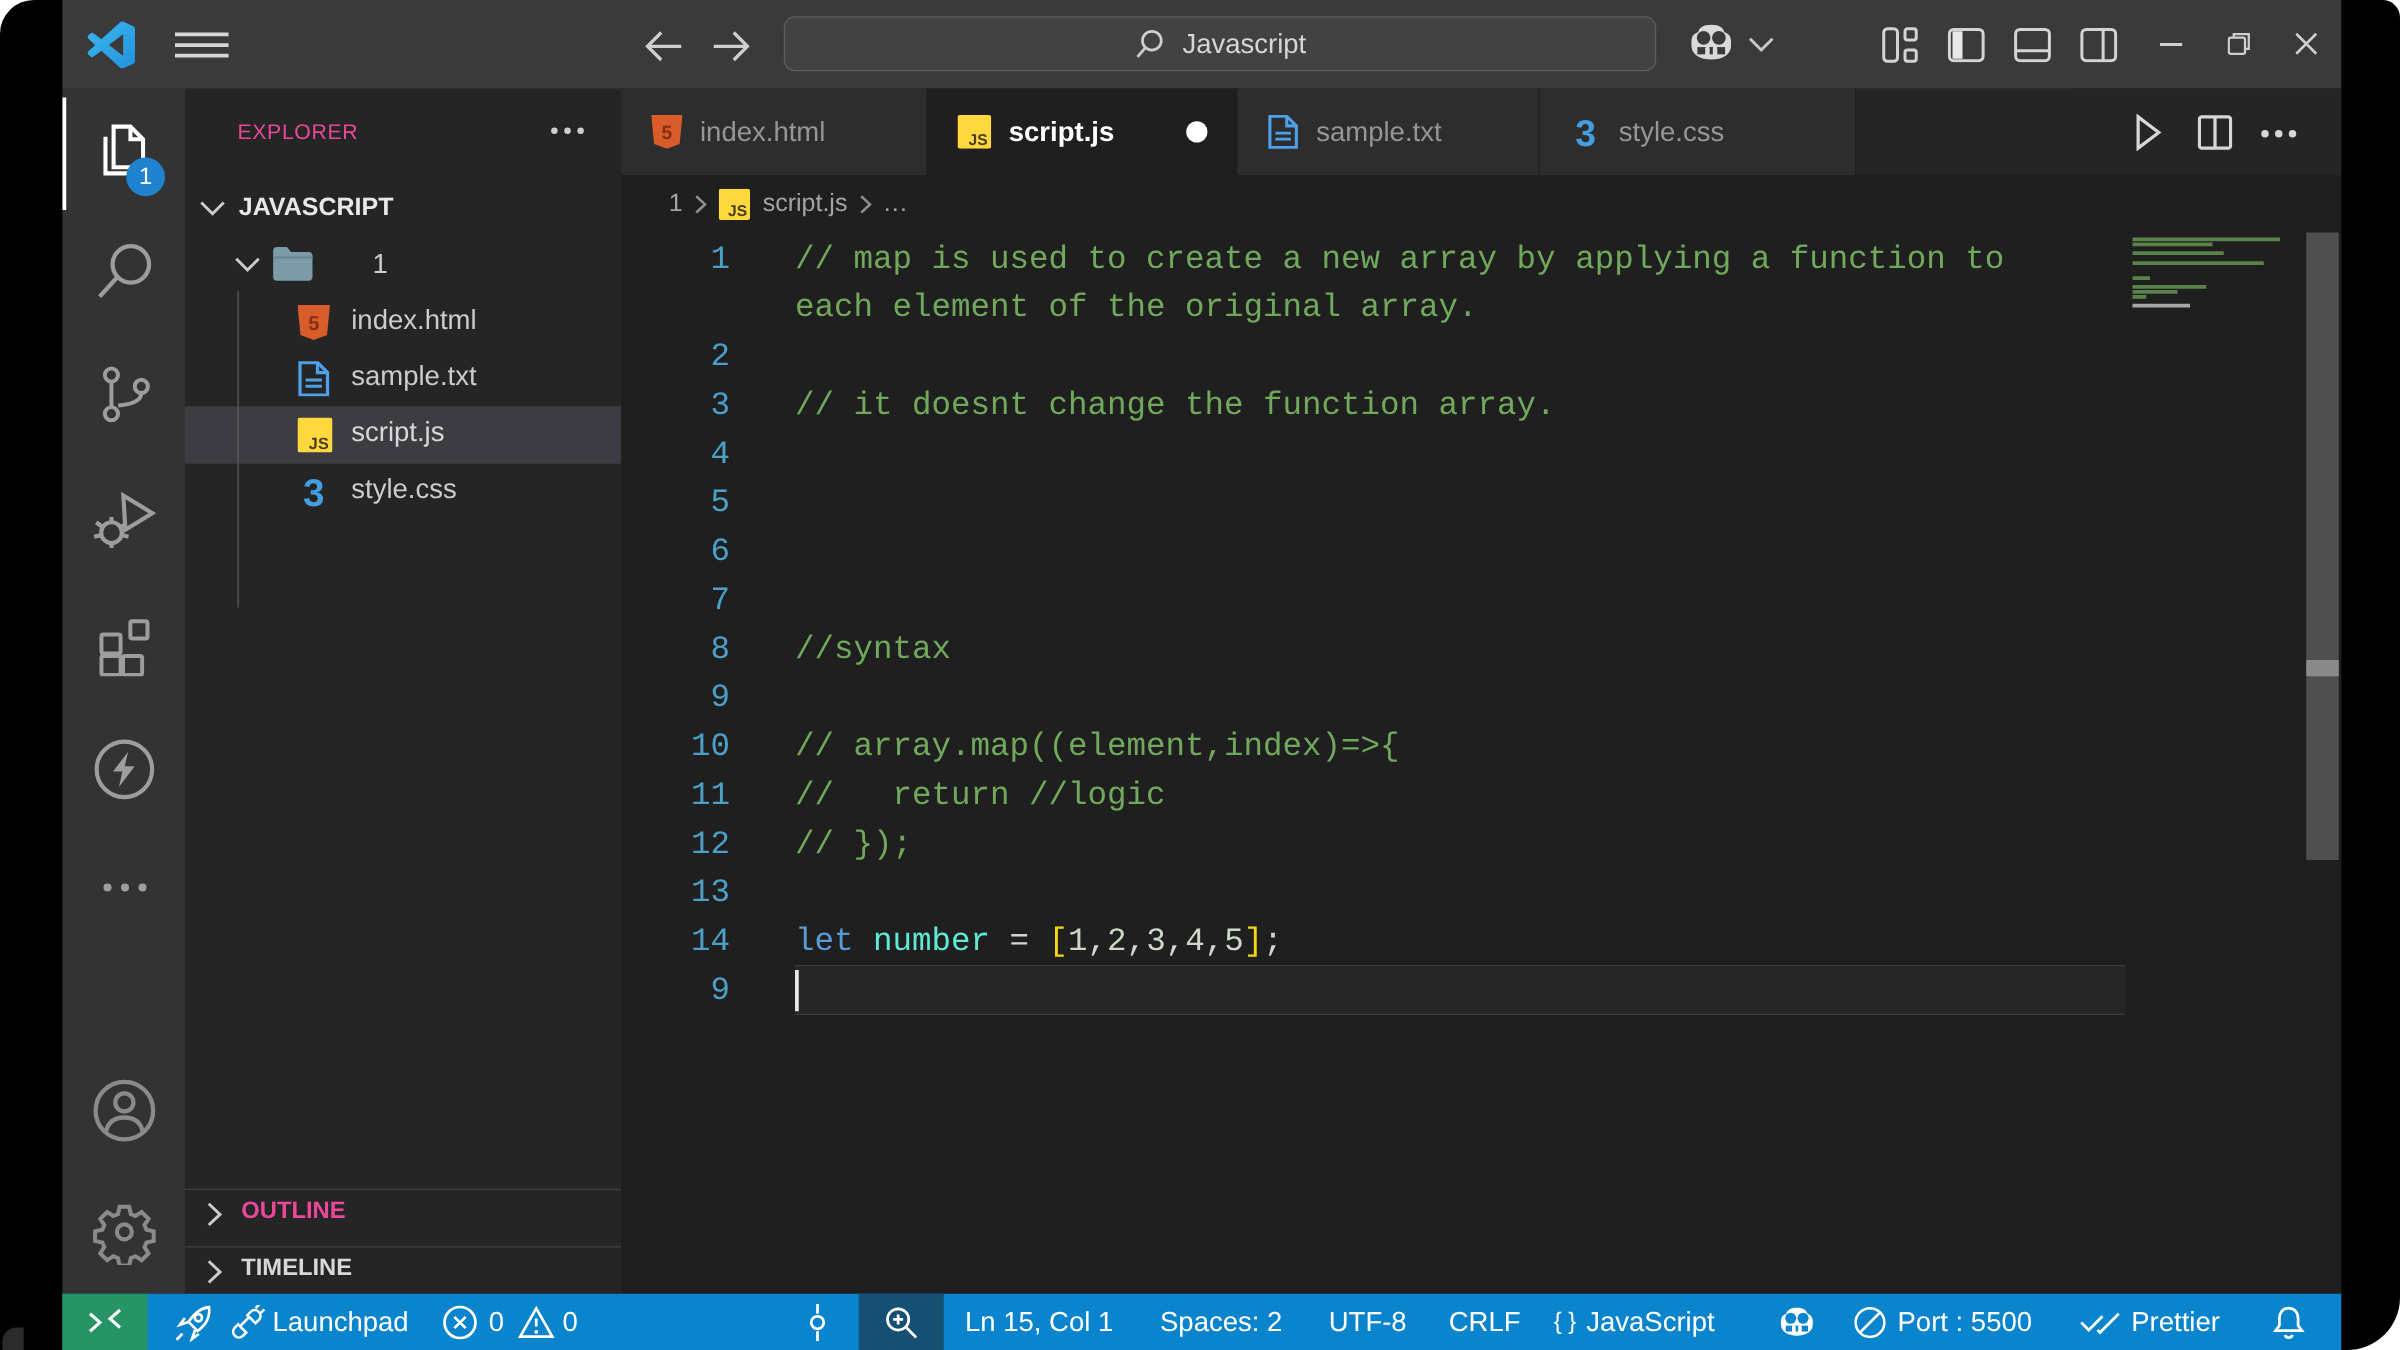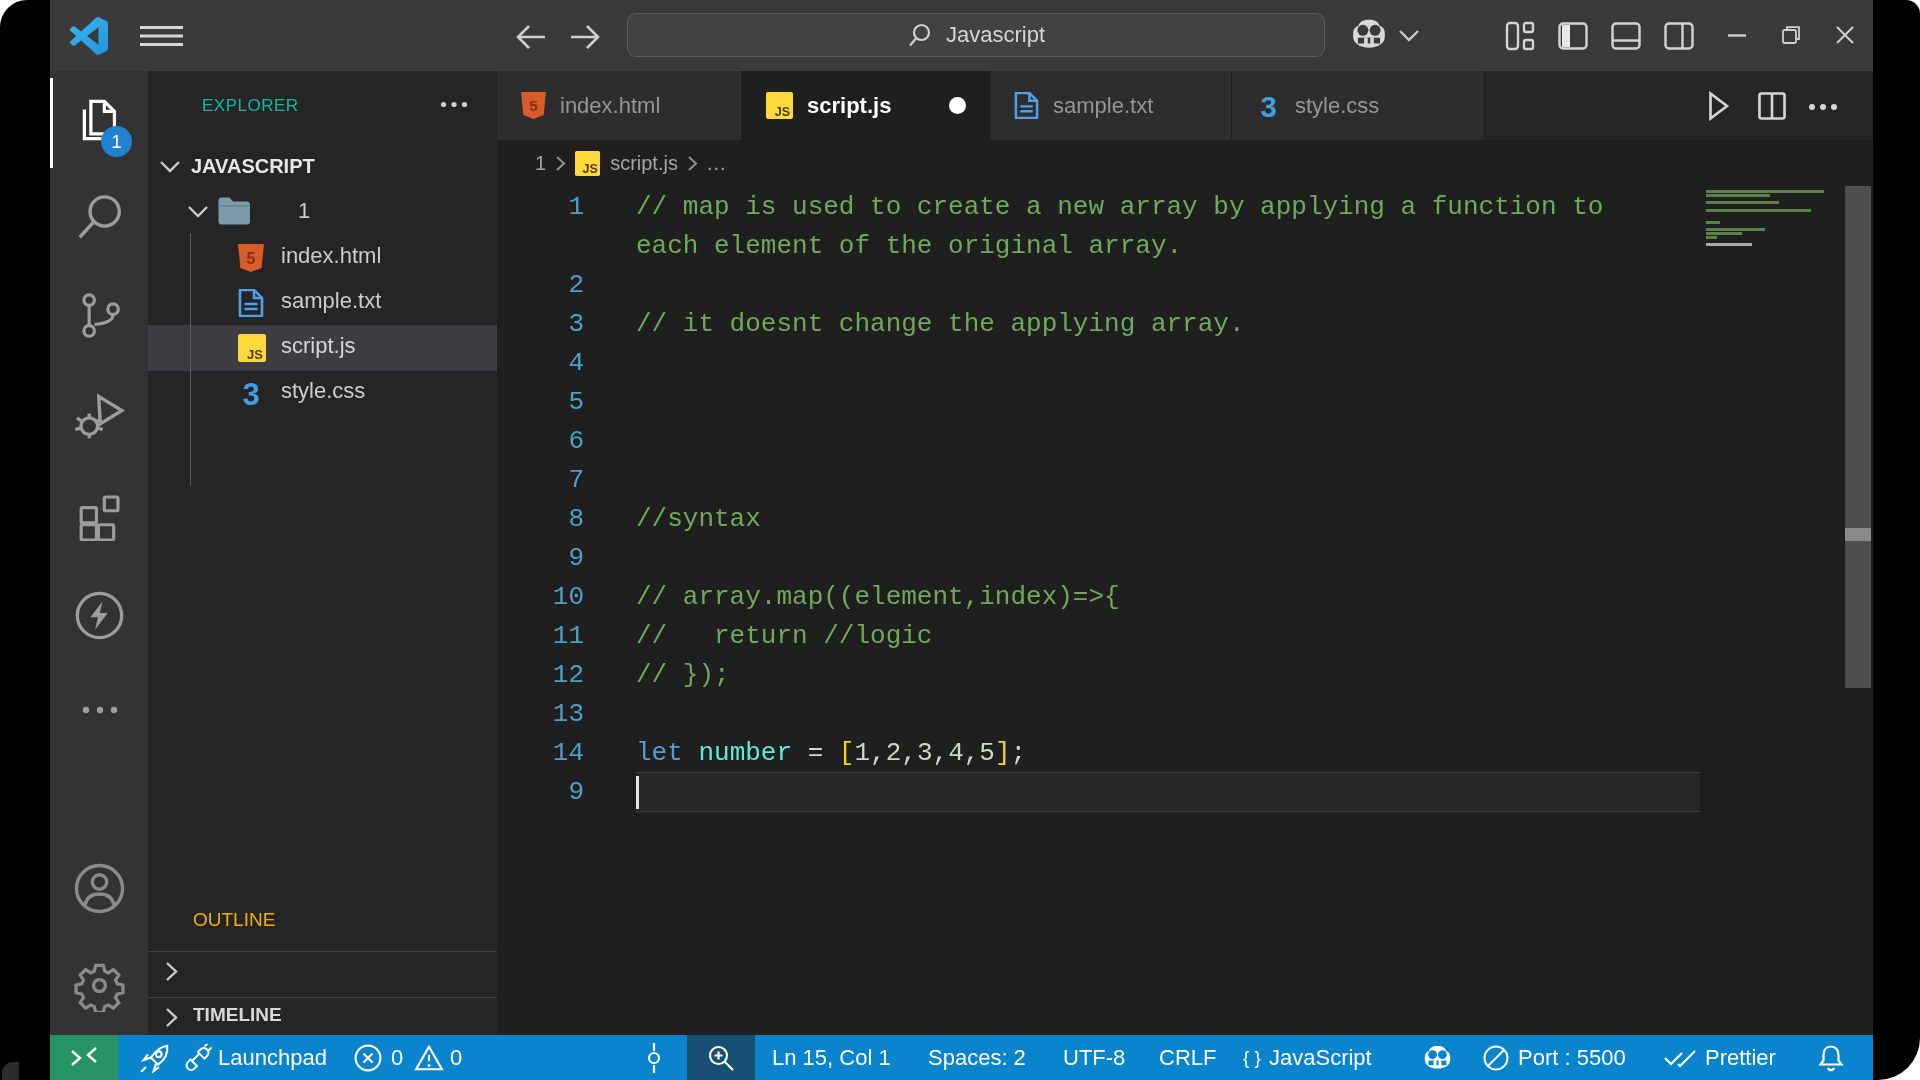--- a/index.html
+++ b/index.html
@@ -186,21 +186,21 @@
 
     <svg class="abs" style="left:23px;top:888px" width="53" height="53" viewBox="0 0 32 32">
       <g fill="none" stroke="#8a8a8a" stroke-width="2">
         <circle cx="16" cy="16" r="3.6"></circle>
         <path d="M13.6 3.5h4.8l.8 3.6 2.3 1 3.1-2 3.4 3.4-2 3.1 1 2.3 3.6.8v4.8l-3.6.8-1 2.3 2 3.1-3.4 3.4-3.1-2-2.3 1-.8 3.6h-4.8l-.8-3.6-2.3-1-3.1 2-3.4-3.4 2-3.1-1-2.3-3.6-.8v-4.8l3.6-.8 1-2.3-2-3.1L7.4 6.1l3.1 2 2.3-1z" transform="scale(0.97) translate(0.5,0.5)"></path>
       </g>
     </svg>
   </div>
 
   <div class="sidebar">
-    <div class="abs" style="left:54px;top:25px;font-size:17px;letter-spacing:.5px;color:#14b8a6">EXPLORER</div>
+    <div class="abs" style="left:42px;top:25px;font-size:17px;letter-spacing:.5px;color:#ec4899">EXPLORER</div>
     <svg class="abs" style="left:292px;top:30px" width="28" height="7" viewBox="0 0 28 7">
         <g fill="#cfcfcf">
           <circle cx="3.5" cy="3.5" r="2.6"></circle>
           <circle cx="14" cy="3.5" r="2.6"></circle>
           <circle cx="24.5" cy="3.5" r="2.6"></circle>
         </g>
       </svg>
 
     <svg class="abs" style="left:11px;top:89px" width="22" height="14" viewBox="0 0 22 14">
         <path d="M2 2l9 9 9-9" stroke="#cccccc" stroke-width="2.4" fill="none"></path>
@@ -241,21 +241,21 @@
 
     <svg class="abs" style="left:90px;top:308px" width="26" height="28" viewBox="0 0 26 28">
       <text x="13" y="26" font-size="31" font-weight="bold" fill="#459ee0" text-anchor="middle" font-family="Liberation Sans">3</text>
     </svg>
     <div class="abs" style="left:133px;top:307px;font-size:22px;color:#cccccc">style.css</div>
 
     <div class="abs" style="left:0;top:880px;width:349px;height:1px;background:#424242"></div>
     <svg class="abs" style="left:17px;top:890px" width="13" height="21" viewBox="0 0 13 21">
         <path d="M2 2l9 8.5L2 19" stroke="#cccccc" stroke-width="2.4" fill="none"></path>
       </svg>
-    <div class="abs" style="left:45px;top:838px;font-size:19px;font-weight:normal;color:#eab308">OUTLINE</div>
+    <div class="abs" style="left:45px;top:887px;font-size:19px;font-weight:bold;color:#ec4899">OUTLINE</div>
     <div class="abs" style="left:0;top:926px;width:349px;height:1px;background:#424242"></div>
     <svg class="abs" style="left:17px;top:936px" width="13" height="21" viewBox="0 0 13 21">
         <path d="M2 2l9 8.5L2 19" stroke="#cccccc" stroke-width="2.4" fill="none"></path>
       </svg>
     <div class="abs" style="left:45px;top:933px;font-size:19px;font-weight:bold;color:#d8d8d8">TIMELINE</div>
   </div>
 
   <div class="editor">
     <div class="tabbar">
       <div class="tab" style="width:245px">
@@ -324,21 +324,21 @@
 
     <div class="code">
 
       <div class="abs" style="left:139px;top:586px;width:1064px;height:40px;background:#262626;border-top:1px solid #3c3c3c;border-bottom:1px solid #3c3c3c"></div>
       <div class="abs" style="left:139px;top:590px;width:3px;height:33px;background:#e6e6e6"></div>
       <div class="lnum" style="top:2px">1</div>
       <div class="crow comment" style="left:139px;top:2px">// map is used to create a new array by applying a function to</div>
       <div class="crow comment" style="left:139px;top:41px">each element of the original array.</div>
       <div class="lnum" style="top:80px">2</div>
       <div class="lnum" style="top:119px">3</div>
-      <div class="crow comment" style="left:139px;top:119px">// it doesnt change the applying array.</div>
+      <div class="crow comment" style="left:139px;top:119px">// it doesnt change the function array.</div>
       <div class="lnum" style="top:158px">4</div>
       <div class="lnum" style="top:197px">5</div>
       <div class="lnum" style="top:236px">6</div>
       <div class="lnum" style="top:275px">7</div>
       <div class="lnum" style="top:314px">8</div>
       <div class="crow comment" style="left:139px;top:314px">//syntax</div>
       <div class="lnum" style="top:353px">9</div>
       <div class="lnum" style="top:392px">10</div>
       <div class="crow comment" style="left:139px;top:392px">// array.map((element,index)=&gt;{</div>
       <div class="lnum" style="top:431px">11</div>

